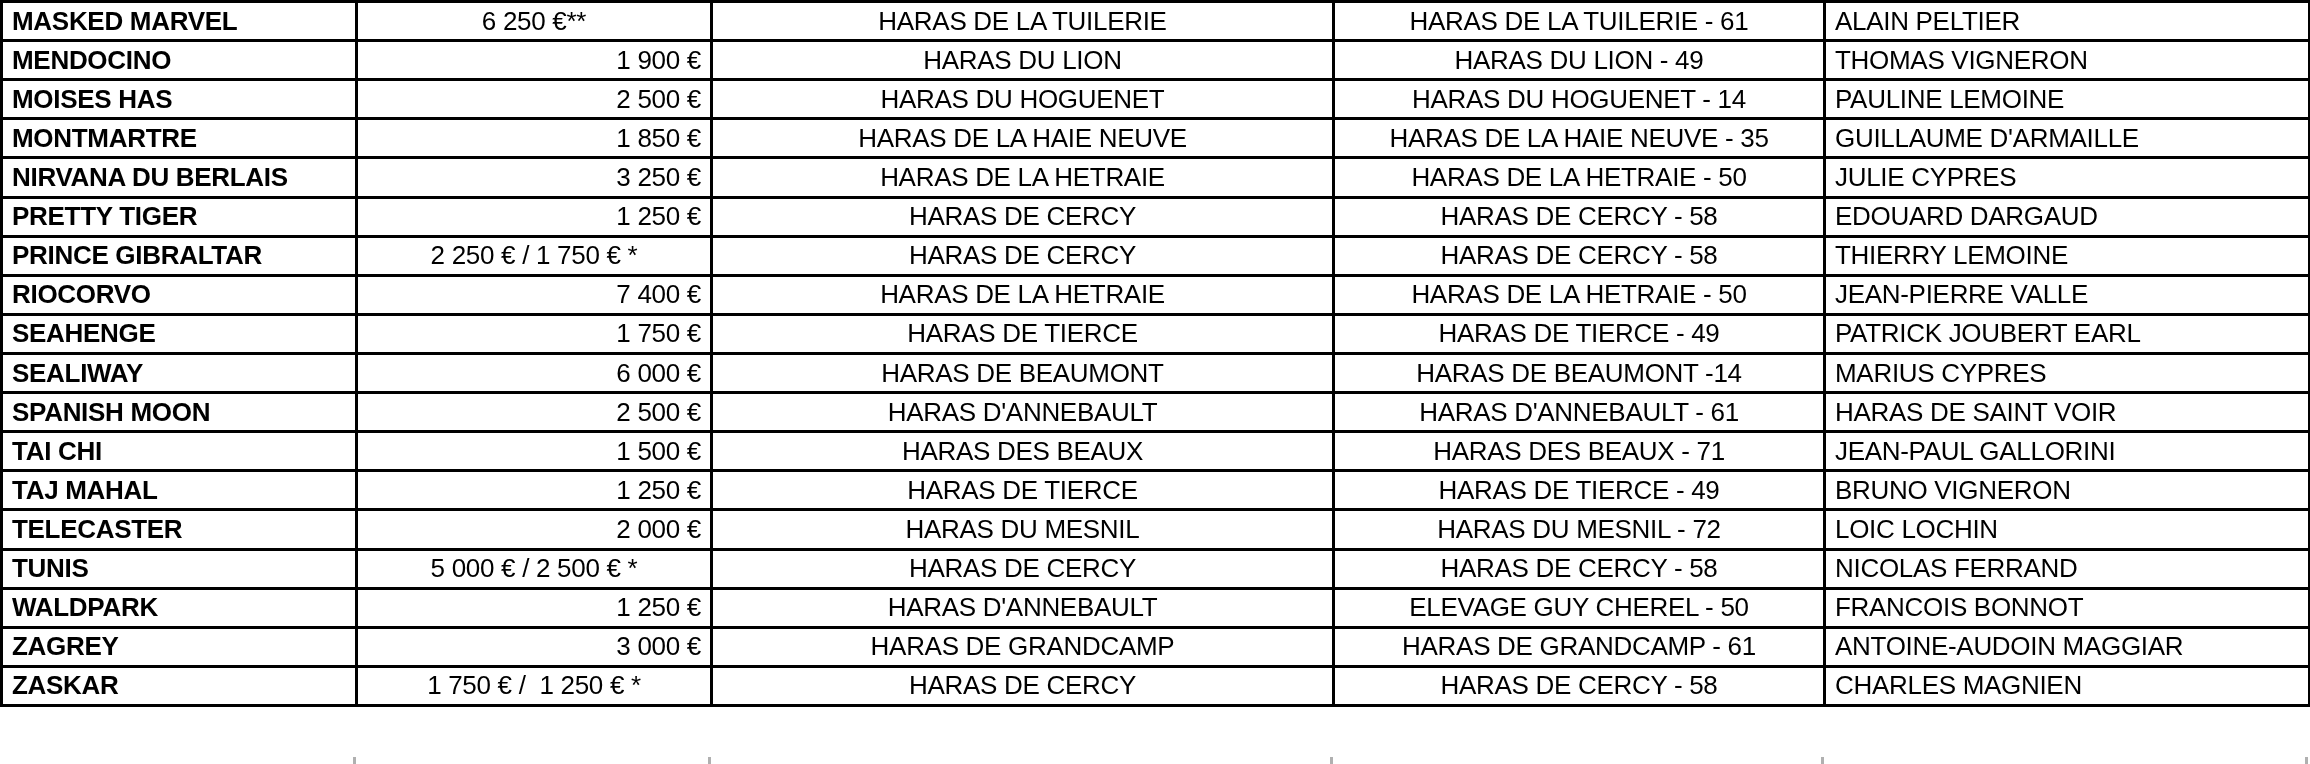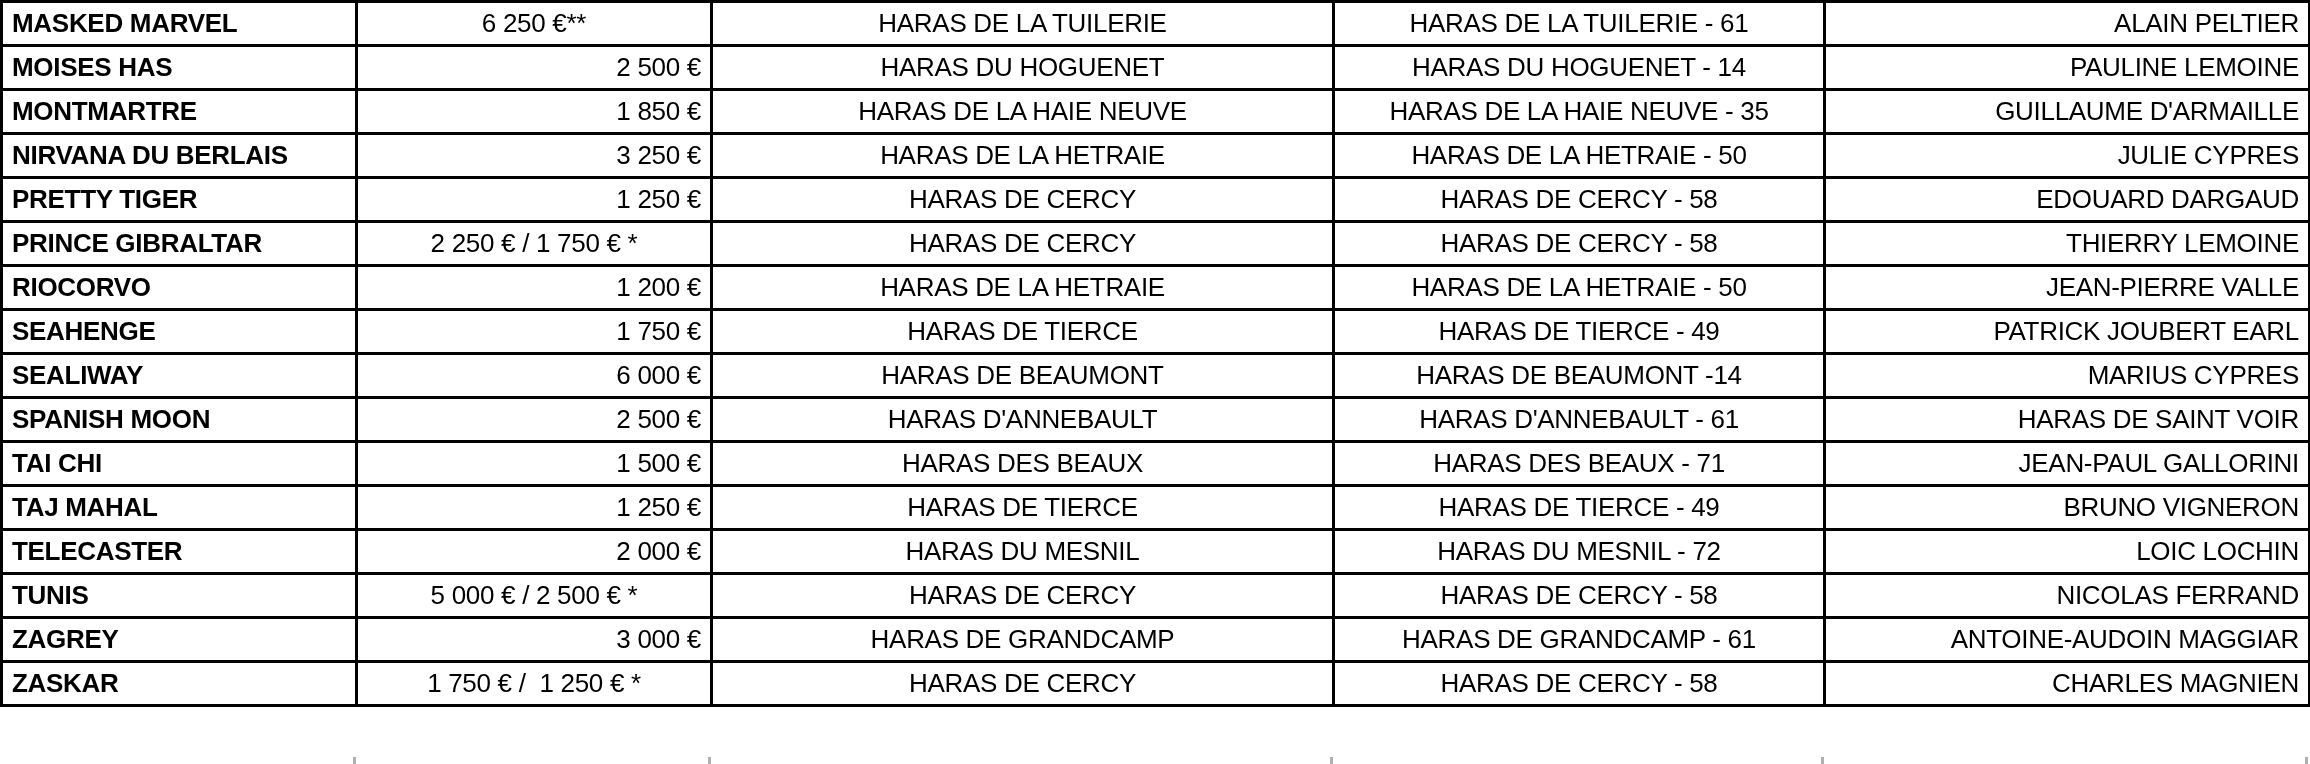--- a/index.html
+++ b/index.html
@@ -44,21 +44,21 @@
     text-align: right;
     margin-top: 20px;
   }
   td.col-fee.center {
     text-align: center;
   }
   td.col-stud, td.col-stud_location {
     text-align: center;
   }
   td.col-contact {
-    text-align: right;
+    text-align: left;
   }
   
   .partial-row {
     position: absolute;
     left: 0;
     top: 757px;
     width: 2310px;
     height: 7px;
     background: #ffffff;
   }
@@ -84,20 +84,27 @@
     </colgroup>
     <tbody id="tbody">
         <tr>
           <td class="col-name">MASKED MARVEL</td>
           <td class="col-fee center">6 250 €**</td>
           <td class="col-stud">HARAS DE LA TUILERIE</td>
           <td class="col-stud_location">HARAS DE LA TUILERIE - 61</td>
           <td class="col-contact">ALAIN PELTIER</td>
         </tr>
         <tr>
+          <td class="col-name">MENDOCINO</td>
+          <td class="col-fee">1 900 €</td>
+          <td class="col-stud">HARAS DU LION</td>
+          <td class="col-stud_location">HARAS DU LION - 49</td>
+          <td class="col-contact">THOMAS VIGNERON</td>
+        </tr>
+        <tr>
           <td class="col-name">MOISES HAS</td>
           <td class="col-fee">2 500 €</td>
           <td class="col-stud">HARAS DU HOGUENET</td>
           <td class="col-stud_location">HARAS DU HOGUENET - 14</td>
           <td class="col-contact">PAULINE LEMOINE</td>
         </tr>
         <tr>
           <td class="col-name">MONTMARTRE</td>
           <td class="col-fee">1 850 €</td>
           <td class="col-stud">HARAS DE LA HAIE NEUVE</td>
@@ -120,21 +127,21 @@
         </tr>
         <tr>
           <td class="col-name">PRINCE GIBRALTAR</td>
           <td class="col-fee center">2 250 € / 1 750 € *</td>
           <td class="col-stud">HARAS DE CERCY</td>
           <td class="col-stud_location">HARAS DE CERCY - 58</td>
           <td class="col-contact">THIERRY LEMOINE</td>
         </tr>
         <tr>
           <td class="col-name">RIOCORVO</td>
-          <td class="col-fee">1 200 €</td>
+          <td class="col-fee">7 400 €</td>
           <td class="col-stud">HARAS DE LA HETRAIE</td>
           <td class="col-stud_location">HARAS DE LA HETRAIE - 50</td>
           <td class="col-contact">JEAN-PIERRE VALLE</td>
         </tr>
         <tr>
           <td class="col-name">SEAHENGE</td>
           <td class="col-fee">1 750 €</td>
           <td class="col-stud">HARAS DE TIERCE</td>
           <td class="col-stud_location">HARAS DE TIERCE - 49</td>
           <td class="col-contact">PATRICK JOUBERT EARL</td>
@@ -173,20 +180,27 @@
           <td class="col-stud">HARAS DU MESNIL</td>
           <td class="col-stud_location">HARAS DU MESNIL - 72</td>
           <td class="col-contact">LOIC LOCHIN</td>
         </tr>
         <tr>
           <td class="col-name">TUNIS</td>
           <td class="col-fee center">5 000 € / 2 500 € *</td>
           <td class="col-stud">HARAS DE CERCY</td>
           <td class="col-stud_location">HARAS DE CERCY - 58</td>
           <td class="col-contact">NICOLAS FERRAND</td>
+        </tr>
+        <tr>
+          <td class="col-name">WALDPARK</td>
+          <td class="col-fee">1 250 €</td>
+          <td class="col-stud">HARAS D'ANNEBAULT</td>
+          <td class="col-stud_location">ELEVAGE GUY CHEREL - 50</td>
+          <td class="col-contact">FRANCOIS BONNOT</td>
         </tr>
         <tr>
           <td class="col-name">ZAGREY</td>
           <td class="col-fee">3 000 €</td>
           <td class="col-stud">HARAS DE GRANDCAMP</td>
           <td class="col-stud_location">HARAS DE GRANDCAMP - 61</td>
           <td class="col-contact">ANTOINE-AUDOIN MAGGIAR</td>
         </tr>
         <tr>
           <td class="col-name">ZASKAR</td>

